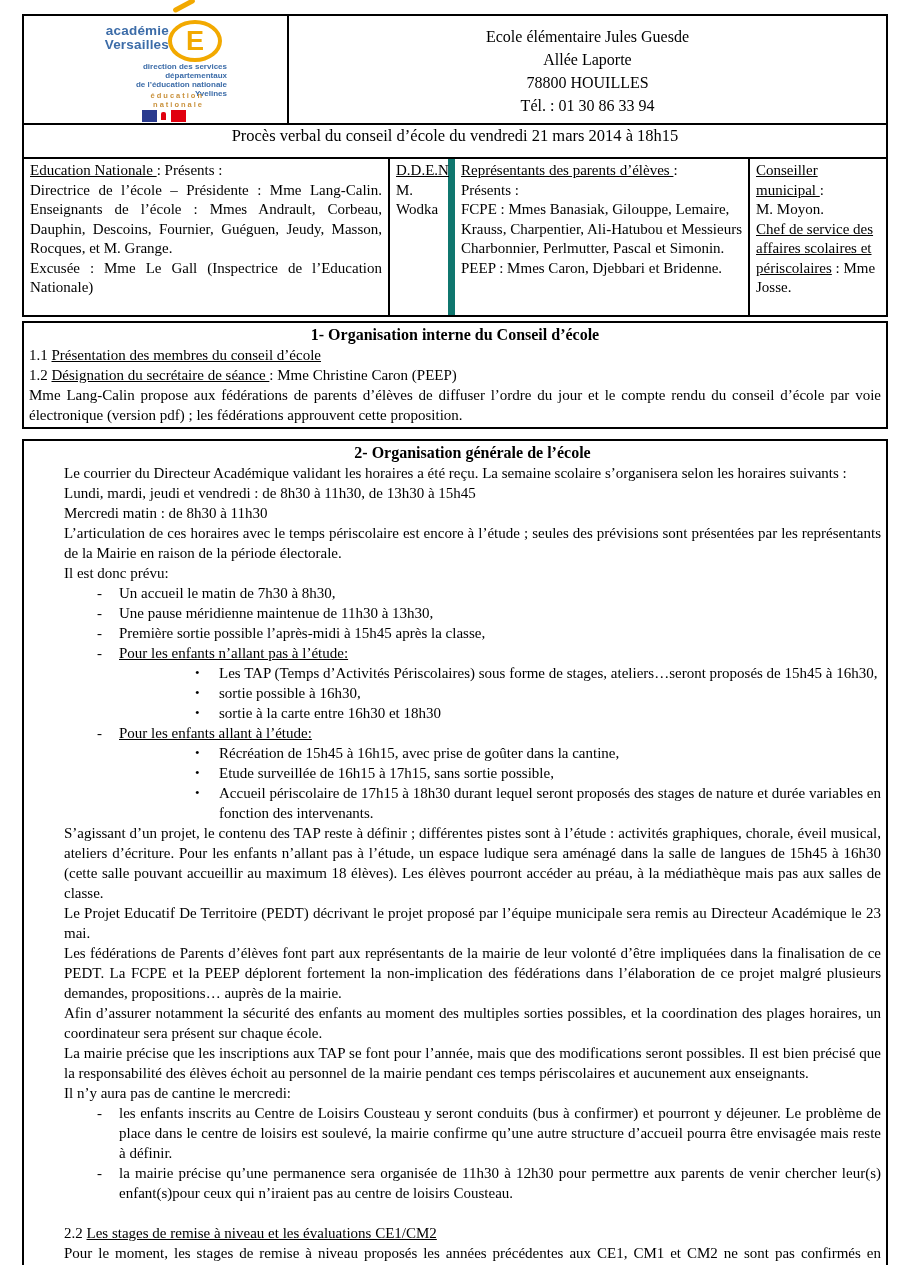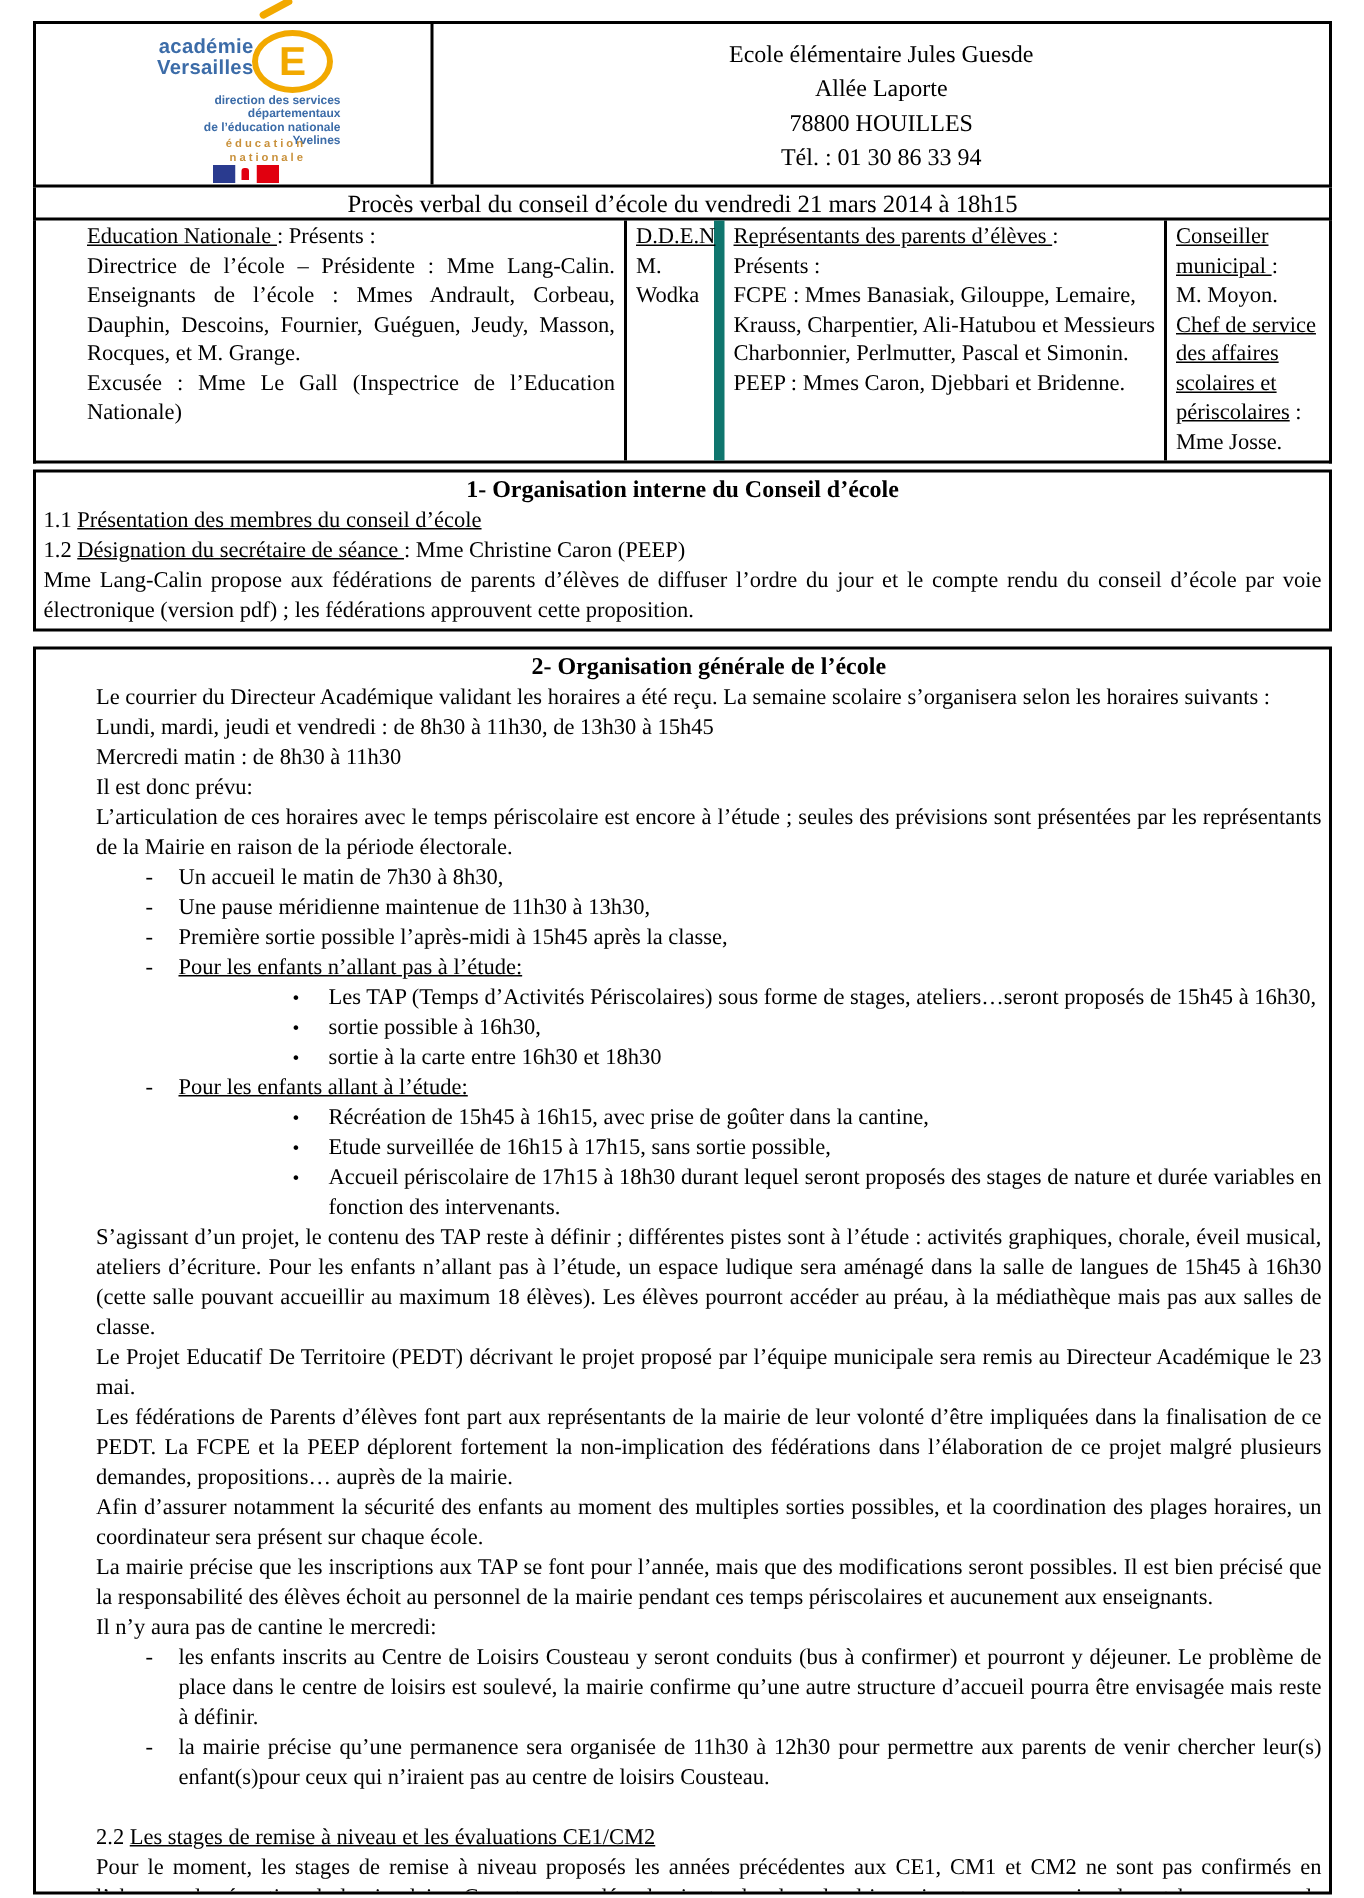--- a/index.html
+++ b/index.html
@@ -5,26 +5,26 @@
   html,body{margin:0;padding:0;background:#fff;}
   .page{position:relative;width:909px;height:1265px;background:#fff;color:#000;
         font-family:"Liberation Serif",serif;overflow:hidden;}
   .doc{position:absolute;left:22px;top:14px;width:866px;}
 
   
   .header-row{display:flex;border:2px solid #000;height:111px;box-sizing:border-box;}
   .logo-cell{width:265px;border-right:2px solid #000;position:relative;box-sizing:border-box;overflow:hidden;}
   .school-cell{flex:1;text-align:center;padding-top:9px;font-size:16px;line-height:23px;}
   .title-row{border:2px solid #000;border-top:none;text-align:center;font-size:16.5px;
-             height:22px;line-height:21px;box-sizing:border-box;}
+             height:34px;line-height:21px;box-sizing:border-box;}
   .att-row{display:flex;border:2px solid #000;border-top:none;min-height:158px;box-sizing:border-box;}
   .att-cell{padding:2px 6px;font-size:15px;line-height:19.5px;box-sizing:border-box;}
   .att-cell .para{text-align:left;}
   .att-cell.justify .para{text-align:justify;}
-  .c1{width:366px;border-right:2px solid #000;margin-left:28px;}
+  .c1{width:366px;border-right:2px solid #000;}
   .c2{width:65px;border-right:7px solid #0f766e;}
   .c3{width:295px;border-right:2px solid #000;}
   .c4{flex:1;}
 
   
   .accent-mark{position:absolute;left:172px;top:3px;width:24px;height:5px;background:#f2a900;
                border-radius:3px;transform:rotate(-28deg);z-index:6;}
   .brand{position:absolute;left:0;top:8px;width:145px;text-align:right;
          font-family:"Liberation Sans",sans-serif;font-weight:bold;
          color:#3c6ca8;font-size:13.5px;line-height:14px;letter-spacing:.2px;}
@@ -134,22 +134,22 @@
         <div class="para h"><span>1.1 </span><span class="u">Présentation des membres du conseil d’école</span></div>
         <div class="para h"><span>1.2 </span><span class="u">Désignation du secrétaire de séance </span><span>: Mme Christine Caron (PEEP)</span></div>
         <div class="para"><span>Mme Lang-Calin propose aux fédérations de parents d’élèves de diffuser l’ordre du jour et le compte rendu du conseil d’école par voie électronique (version pdf) ; les fédérations approuvent cette proposition.</span></div>
       </div>
 
     <div class="box box2">
         <div class="para t"><span>2- Organisation générale de l’école</span></div>
         <div class="para"><span>Le courrier du Directeur Académique validant les horaires a été reçu. La semaine scolaire s’organisera selon les horaires suivants :</span></div>
         <div class="para h"><span>Lundi, mardi, jeudi et vendredi : de 8h30 à 11h30, de 13h30 à 15h45</span></div>
         <div class="para h"><span>Mercredi matin : de 8h30 à 11h30</span></div>
+        <div class="para"><span>L’articulation de ces horaires avec le temps périscolaire est encore à l’étude ; seules des prévisions sont présentées par les représentants de la Mairie en raison de la période électorale.</span></div>
         <div class="para h"><span>Il est donc prévu:</span></div>
-        <div class="para"><span>L’articulation de ces horaires avec le temps périscolaire est encore à l’étude ; seules des prévisions sont présentées par les représentants de la Mairie en raison de la période électorale.</span></div>
         <div class="para l1"><span class="marker">-</span><span>Un accueil le matin de 7h30 à 8h30,</span></div>
         <div class="para l1"><span class="marker">-</span><span>Une pause méridienne maintenue de 11h30 à 13h30,</span></div>
         <div class="para l1"><span class="marker">-</span><span>Première sortie possible l’après-midi à 15h45 après la classe,</span></div>
         <div class="para l1"><span class="marker">-</span><span class="u">Pour les enfants n’allant pas à l’étude:</span></div>
         <div class="para l2"><span class="marker">•</span><span>Les TAP (Temps d’Activités Périscolaires) sous forme de stages, ateliers…seront proposés de 15h45 à 16h30,</span></div>
         <div class="para l2"><span class="marker">•</span><span>sortie possible à 16h30,</span></div>
         <div class="para l2"><span class="marker">•</span><span>sortie à la carte entre 16h30 et 18h30</span></div>
         <div class="para l1"><span class="marker">-</span><span class="u">Pour les enfants allant à l’étude:</span></div>
         <div class="para l2"><span class="marker">•</span><span>Récréation de 15h45 à 16h15, avec prise de goûter dans la cantine,</span></div>
         <div class="para l2"><span class="marker">•</span><span>Etude surveillée de 16h15 à 17h15, sans sortie possible,</span></div>

